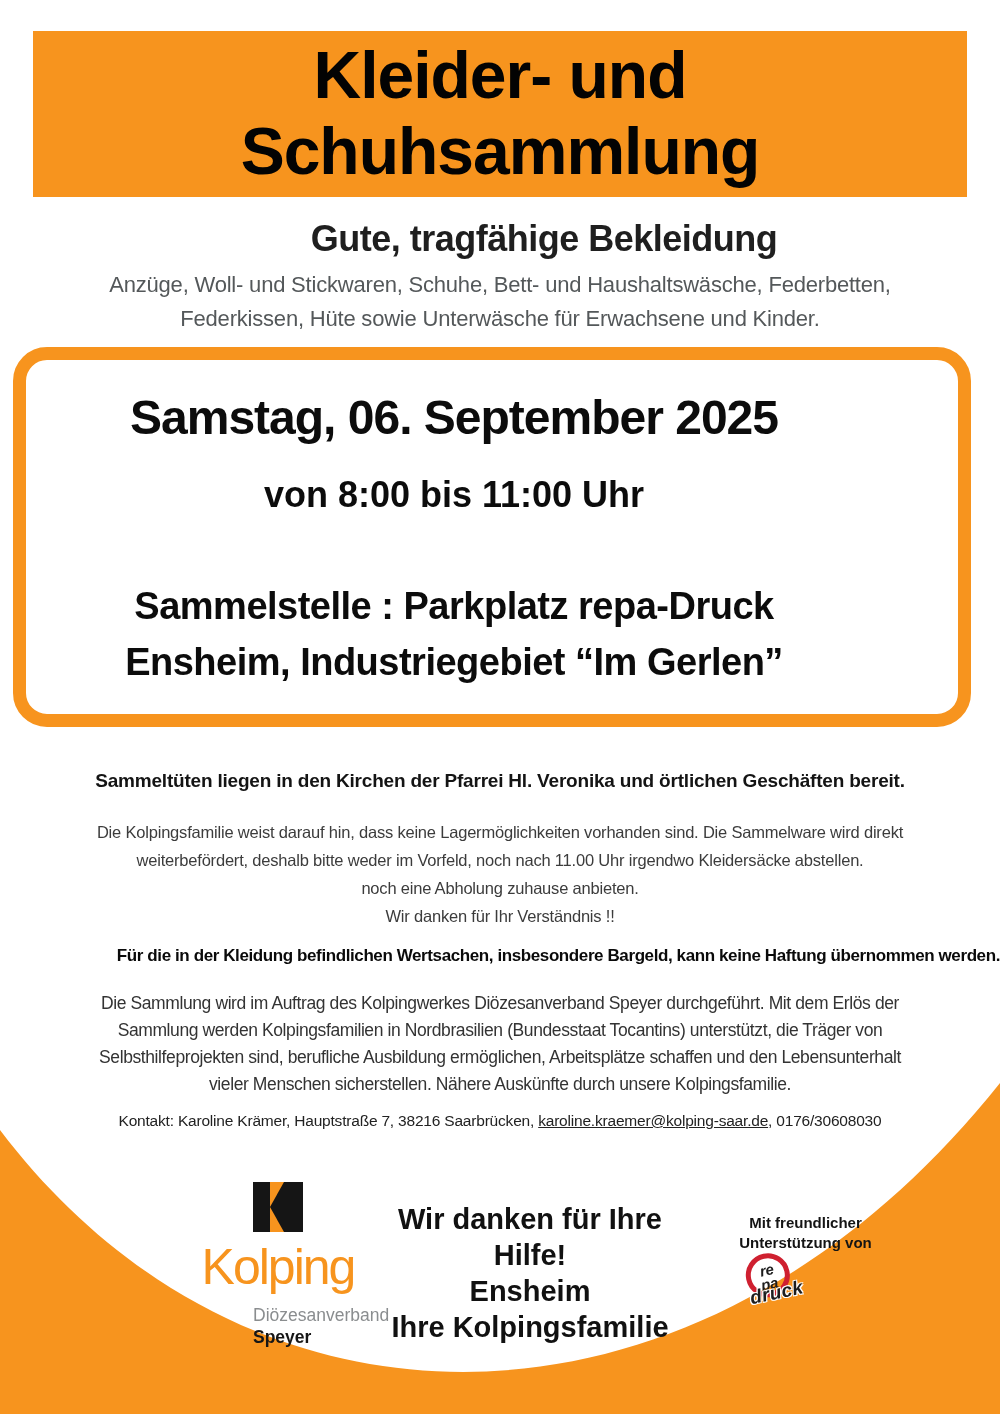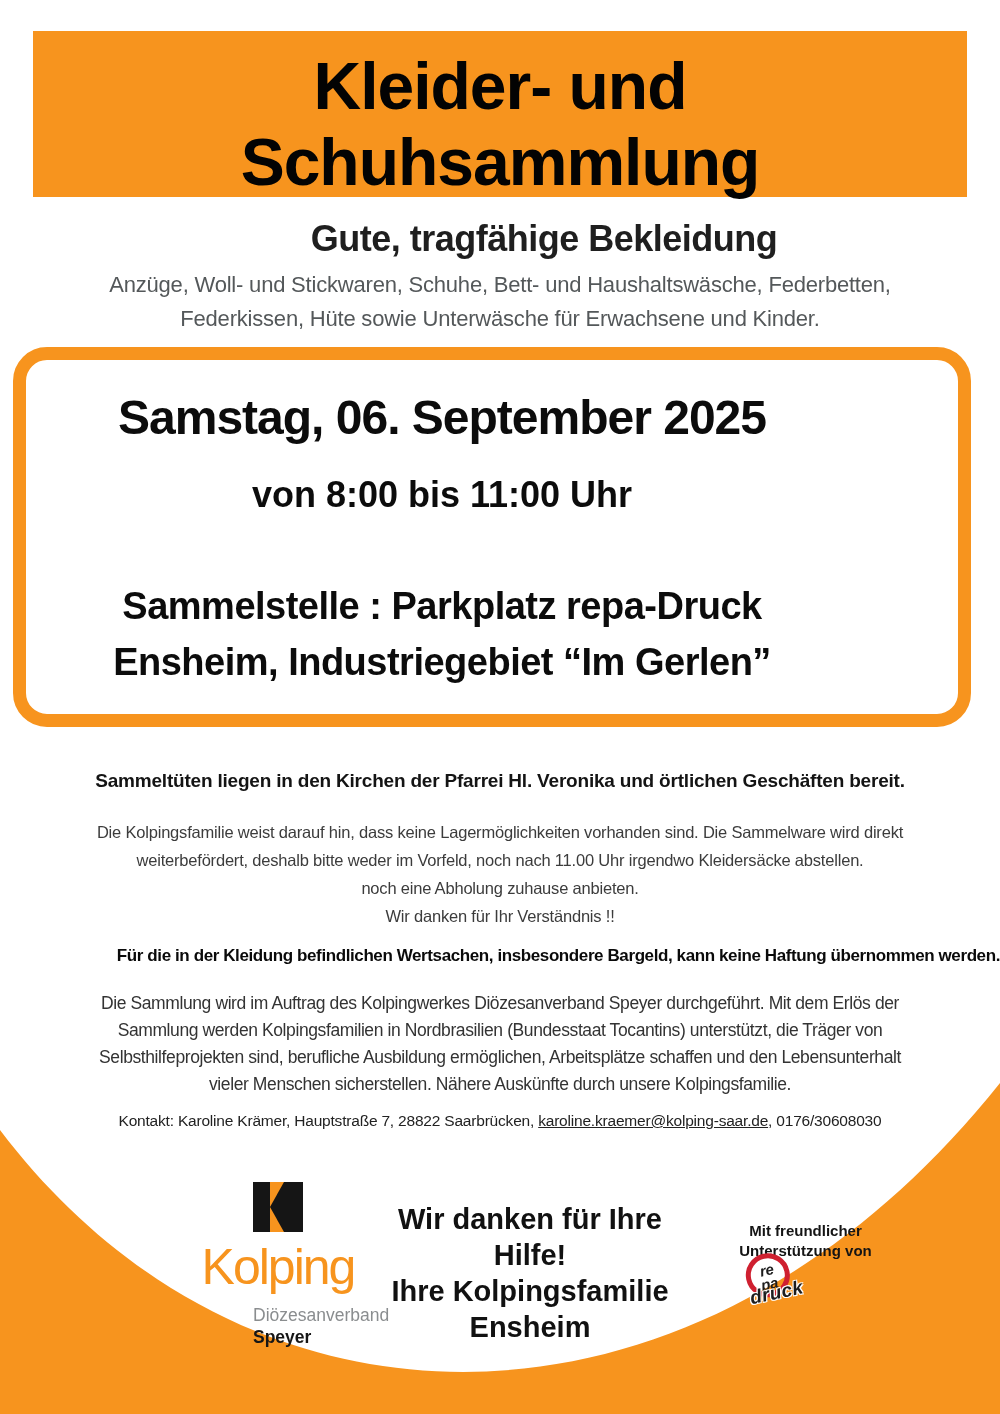--- a/index.html
+++ b/index.html
@@ -4,42 +4,42 @@
 <style>
   html,body{margin:0;padding:0;background:#e8e8e8;}
   .page{
     position:relative;width:1000px;height:1414px;margin:0 auto;
     background:#ffffff;overflow:hidden;
     font-family:"Liberation Sans","DejaVu Sans",sans-serif;color:#1a1a1a;
   }
   
   .header{
     position:absolute;left:33px;top:31px;width:934px;height:166px;
-    background:var(--orange,#F7941E);text-align:center;padding-top:17px;box-sizing:border-box;
+    background:var(--orange,#F7941E);text-align:center;padding-top:6px;box-sizing:border-box;
   }
   .title-line{
     font-size:66px;line-height:76px;font-weight:bold;color:#030303;letter-spacing:-1px;
   }
   
   .intro-heading{
     position:absolute;left:0;top:218px;width:1000px;text-align:center;
     font-size:36px;font-weight:bold;color:#1f1f1f;letter-spacing:-0.5px;padding-left:44px;
   }
   .intro-line{
     position:absolute;left:0;width:1000px;text-align:center;
     font-size:22px;color:#54585a;letter-spacing:-0.2px;
   }
   .intro-line.l1{top:272px;}
   .intro-line.l2{top:306px;}
   
   .event-box{
     position:absolute;left:13px;top:347px;width:958px;height:380px;box-sizing:border-box;
     border:13px solid var(--orange,#F7941E);border-radius:34px;background:#ffffff;
   }
-  .event-text{position:absolute;left:4px;width:876px;text-align:center;color:#0c0c0c;font-weight:bold;}
+  .event-text{position:absolute;left:16px;width:876px;text-align:center;color:#0c0c0c;font-weight:bold;}
   .event-date{top:390px;font-size:48px;letter-spacing:-1px;}
   .event-time{top:474px;font-size:36px;}
   .event-loc1{top:585px;font-size:38px;letter-spacing:-0.5px;}
   .event-loc2{top:641px;font-size:38px;letter-spacing:-0.5px;}
   
   .bags-line{
     position:absolute;left:0;top:770px;width:1000px;text-align:center;
     font-size:19px;font-weight:bold;color:#141414;letter-spacing:-0.2px;
   }
   .notice{position:absolute;left:0;top:818px;width:1000px;text-align:center;}
@@ -62,21 +62,21 @@
   .wordmark{
     position:absolute;left:178px;top:1238px;width:200px;text-align:center;
     font-size:50px;color:var(--orange,#F7941E);letter-spacing:-2px;
   }
   .org{position:absolute;left:253px;top:1305px;font-size:17.5px;color:#8a8d8f;}
   .region{position:absolute;left:253px;top:1327px;font-size:17.5px;font-weight:bold;color:#161616;}
   
   .thanks{position:absolute;left:330px;top:1201px;width:400px;text-align:center;}
   .thanks .line{font-size:29px;line-height:36px;font-weight:bold;color:#111111;}
   
-  .support{position:absolute;left:718px;top:1213px;width:175px;text-align:center;margin-top:8px;}
+  .support{position:absolute;left:718px;top:1213px;width:175px;text-align:center;}
   .support .line{font-size:15px;line-height:20px;font-weight:bold;color:#141414;}
   .repa{position:absolute;left:740px;top:1252px;width:70px;height:66px;transform:rotate(-12deg);}
   .repa-ring{
     position:absolute;left:8px;top:0;width:44px;height:44px;box-sizing:border-box;
     border:5px solid #cf2030;border-radius:50%;text-align:center;padding-top:5px;
   }
   .repa-ring .rline{font-size:15px;line-height:14px;font-weight:bold;font-style:italic;color:#1d1d1d;}
   .repa-druck{
     position:absolute;left:-6px;top:30px;width:82px;text-align:center;
     font-size:19px;font-weight:bold;font-style:italic;color:#1d1d1d;letter-spacing:0.5px;
@@ -115,41 +115,41 @@
   <div class="liability">Für die in der Kleidung befindlichen Wertsachen, insbesondere Bargeld, kann keine Haftung übernommen werden.</div>
 
   <div class="purpose">
     <div class="line">Die Sammlung wird im Auftrag des Kolpingwerkes Diözesanverband Speyer durchgeführt. Mit dem Erlös der</div>
     <div class="line">Sammlung werden Kolpingsfamilien in Nordbrasilien (Bundesstaat Tocantins) unterstützt, die Träger von</div>
     <div class="line">Selbsthilfeprojekten sind, berufliche Ausbildung ermöglichen, Arbeitsplätze schaffen und den Lebensunterhalt</div>
     <div class="line">vieler Menschen sicherstellen. Nähere Auskünfte durch unsere Kolpingsfamilie.</div>
   </div>
 
   <div class="contact">
-    <span>Kontakt: Karoline Krämer, Hauptstraße 7, 28822 Saarbrücken, </span><a>karoline.kraemer@kolping-saar.de</a><span>, 0176/30608030</span>
+    <span>Kontakt: Karoline Krämer, Hauptstraße 7, 38216 Saarbrücken, </span><a>karoline.kraemer@kolping-saar.de</a><span>, 0176/30608030</span>
   </div>
 
   <svg class="bottom-curve" viewBox="0 0 1000 334" preserveAspectRatio="none">
     <path d="M0,50 C250,380 700,380 1000,3 L1000,334 L0,334 Z" fill="#F7941E"></path>
   </svg>
 
   <svg class="k-icon" viewBox="0 0 50 50">
     <rect x="17" y="0" width="33" height="50" fill="#F7941E"></rect>
     <rect x="0" y="0" width="17" height="50" fill="#151515"></rect>
     <polygon points="31,0 50,0 50,50 31,50 17,25" fill="#151515"></polygon>
   </svg>
   <div class="wordmark">Kolping</div>
   <div class="org">Diözesanverband</div>
   <div class="region">Speyer</div>
 
   <div class="thanks">
     <div class="line">Wir danken für Ihre</div>
     <div class="line">Hilfe!</div>
+    <div class="line">Ensheim</div>
     <div class="line">Ihre Kolpingsfamilie</div>
-    <div class="line">Ensheim</div>
   </div>
 
   <div class="support">
     <div class="line">Mit freundlicher</div>
     <div class="line">Unterstützung von</div>
   </div>
 
   <div class="repa">
     <div class="repa-ring">
       <div class="rline">re</div>

